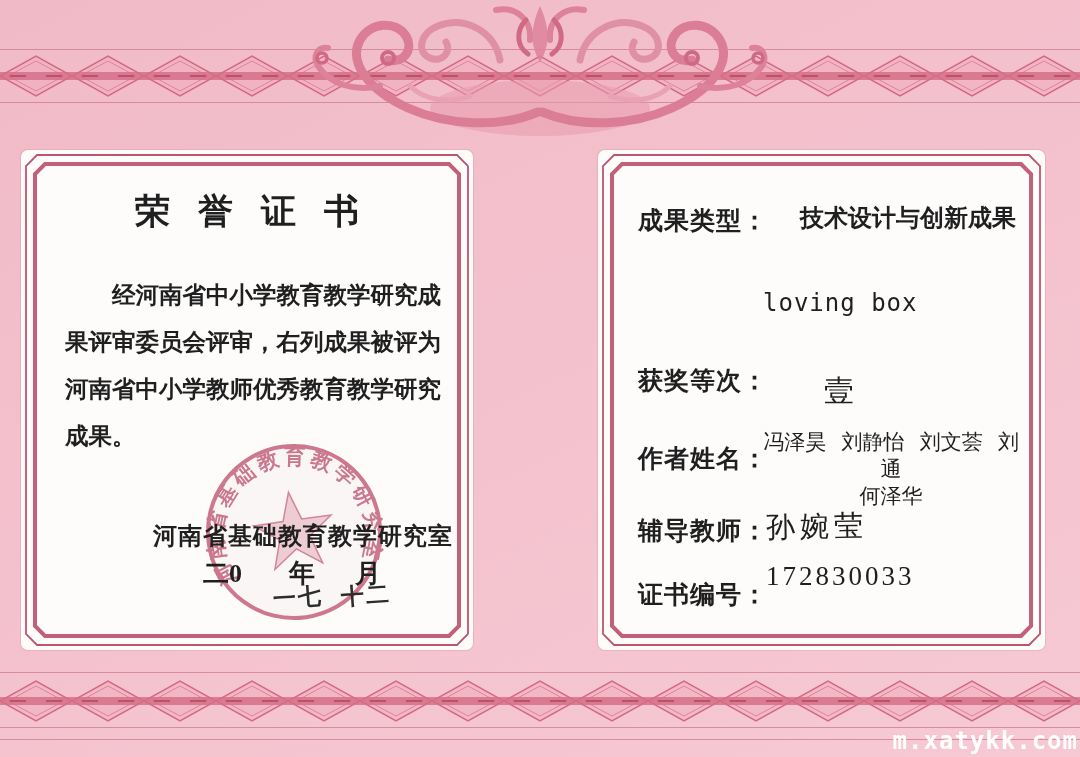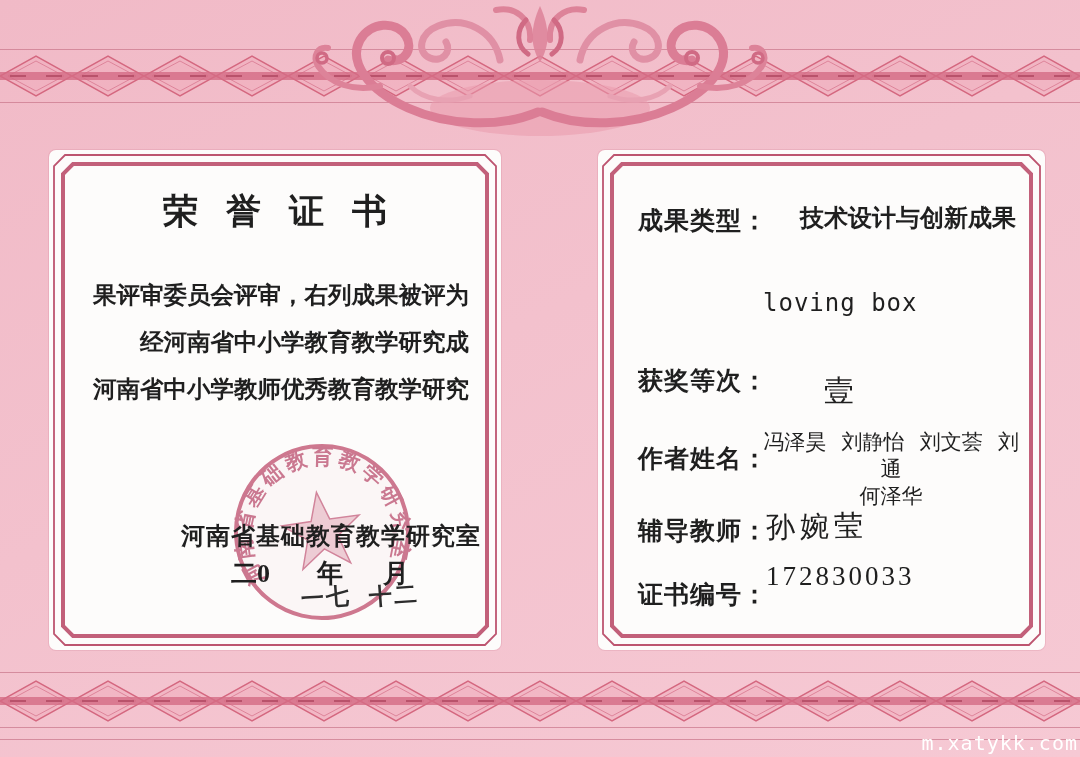--- a/index.html
+++ b/index.html
@@ -13,21 +13,21 @@
     font-family:"Liberation Serif",serif;
     background:linear-gradient(155deg,#f1bac7 0%, var(--background) 45%, #f6c9d4 100%);
     color:var(--text);
   }
   .hline{position:absolute;left:0;width:1080px;height:1px;background:#cb7a8d;opacity:.75;}
   .bandsvg{position:absolute;left:0;width:1080px;height:46px;display:block;}
   .ornament{position:absolute;top:0;left:50%;transform:translateX(-50%);width:520px;height:140px;}
 
   .panel{position:absolute;top:150px;width:452px;height:500px;background:var(--panel);
          border-radius:7px;box-shadow:0 0 0 1px rgba(189,85,112,.15);}
-  .panel.left{left:49px;padding-left:32px;}
+  .panel.left{left:21px;padding-left:32px;}
   .panel.right{left:598px;width:447px;}
   .framesvg{position:absolute;inset:0;width:100%;height:100%;pointer-events:none;}
 
   .cert-title{position:absolute;top:38px;left:0;width:100%;text-align:center;
     font-size:35px;font-weight:bold;letter-spacing:28px;text-indent:28px;color:var(--text);}
   .bodytext{position:absolute;top:122px;left:44px;width:382px;font-size:23.5px;line-height:47px;
     font-weight:bold;color:var(--text);}
   .bodytext .line{white-space:nowrap;}
   .bodytext .indent{text-indent:2em;}
 
@@ -42,21 +42,21 @@
   .row-label{position:absolute;left:40px;font-size:25px;font-weight:bold;letter-spacing:1px;white-space:nowrap;}
   .val{position:absolute;white-space:nowrap;}
   .val-type{left:163px;top:52px;font-size:24px;font-weight:bold;font-family:Liberation Serif, serif;margin-left:39px;}
   .val-title2{left:165px;top:139px;font-size:24px;font-family:"DejaVu Sans Mono",monospace;letter-spacing:1px;}
   .val-grade{left:226px;top:221px;font-size:30px;}
   .val-authors{left:158px;top:279px;font-size:21px;line-height:27px;word-spacing:10px;white-space:normal;width:270px;text-align:center;}
   .val-teacher{left:168px;top:357px;font-size:29px;letter-spacing:5px;transform:rotate(-1deg);}
   .val-serial{left:168px;top:411px;font-size:27px;letter-spacing:3px;}
 
   .watermark{position:absolute;right:2px;bottom:2px;font-family:"DejaVu Sans Mono",monospace;
-    font-weight:normal;font-size:20px;letter-spacing:1px;color:var(--watermark_text);z-index:5;text-align:right;}
+    font-weight:bold;font-size:24px;letter-spacing:1px;color:var(--watermark_text);z-index:5;text-align:right;}
 </style>
 </head>
 <body>
 
 <div class="hline" style="top:49px"></div>
 <svg class="bandsvg" style="top:53px" viewBox="0 0 1080 46" preserveAspectRatio="none">
   <defs>
     <pattern id="zz" width="72" height="46" patternUnits="userSpaceOnUse">
       <path d="M0,23 L36,3 L72,23 L36,43 Z" fill="#f0a9ba" fill-opacity="0.5" stroke="#d4677f" stroke-width="1.5"></path>
       <path d="M8,23 L36,8 L64,23 L36,38 Z" fill="none" stroke="#dd8399" stroke-width="1"></path>
@@ -93,23 +93,24 @@
 
 <div class="panel left">
   <svg class="framesvg" viewBox="0 0 452 500" preserveAspectRatio="none">
     <path d="M16,5 H436 L447,16 V484 L436,495 H16 L5,484 V16 Z" fill="none" stroke="#bd5570" stroke-width="1.8"></path>
     <path d="M24,14 H428 L438,24 V476 L428,486 H24 L14,476 V24 Z" fill="none" stroke="#c2607a" stroke-width="4"></path>
   </svg>
 
   <div class="cert-title">荣誉证书</div>
 
   <div class="bodytext">
+    <div class="line indent">经河南省中小学教育教学研究成</div>
     <div class="line">果评审委员会评审，右列成果被评为</div>
-    <div class="line indent">经河南省中小学教育教学研究成</div>
     <div class="line">河南省中小学教师优秀教育教学研究</div>
+    <div class="line">成果。</div>
   </div>
 
   <svg class="sealsvg" viewBox="0 0 190 190">
     <circle cx="95" cy="95" r="86" fill="#e696aa" fill-opacity="0.07" stroke="#c96a84" stroke-width="4"></circle>
     <polygon points="95,55 104.4,83.1 134,83.4 110.2,101 119.1,129.4 95,112 70.9,129.4 79.8,101 56,83.4 85.6,83.1" fill="#d98ea2" fill-opacity="0.45" stroke="#cd7891" stroke-width="1.5"></polygon>
     <path id="sealArc" d="M 36,140 A 72,72 0 1 1 154,140" fill="none"></path>
     <text font-size="21" fill="#c56a85" letter-spacing="4" font-weight="bold" font-family="Liberation Serif,serif">
       <textPath href="#sealArc" startOffset="2%">河南省基础教育教学研究室</textPath>
     </text>
   </svg>

